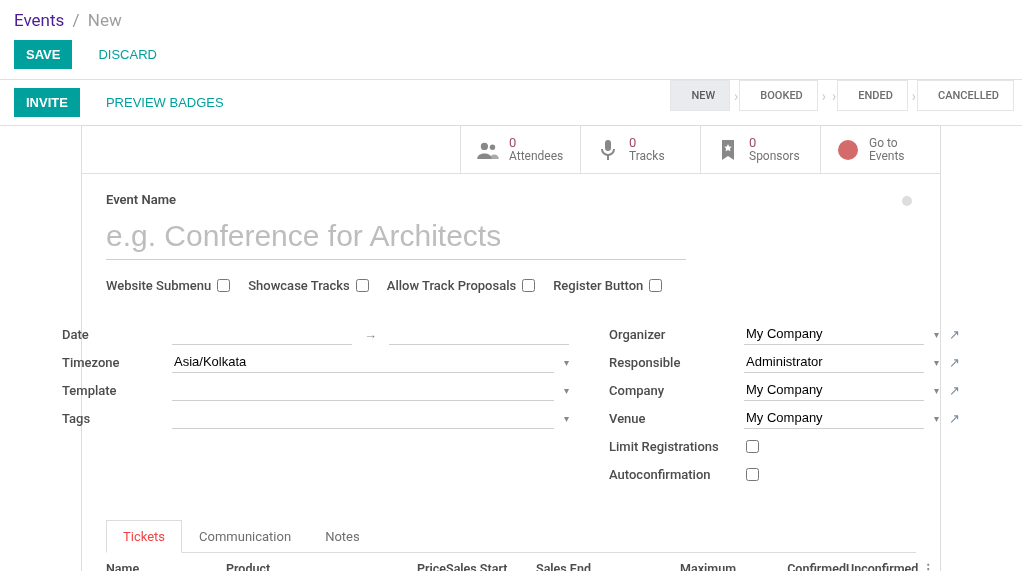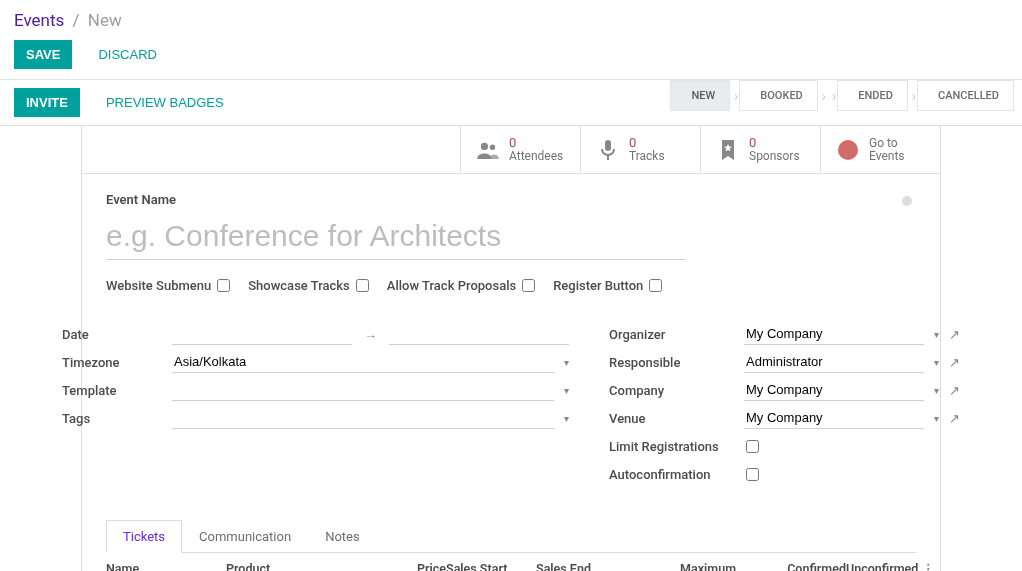--- a/index.html
+++ b/index.html
@@ -53,21 +53,21 @@
   .form-row .fl { width: 110px; font-size: 13px; color: #4c4c4c; font-weight:500;}
   .form-row .fv { flex: 1; display:flex; align-items:center; gap:6px;}
   .underline-input { border: none; border-bottom: 1px solid #cfcfcf; padding: 3px 2px; font-size: 13px; flex:1; background:transparent; outline:none;}
   .arrow-between { color:#888; padding:0 6px;}
   .caret { color:#888; font-size:10px; padding-left:4px; cursor:pointer;}
   .ext-icon { color:#7a8a99; font-size:13px; cursor:pointer; padding-left:4px;}
   .chkbox-alone { width:13px; height:13px; margin-left:2px;}
   
   .tabs { display: flex; border-bottom: 1px solid #dcdcdc; margin-top: 30px; }
   .tab { padding: 8px 16px; border: 1px solid transparent; cursor: pointer; color: #6e6e6e; font-size:13px; position:relative; top:1px;}
-  .tab.active { border: 1px solid #dcdcdc; border-bottom-color: #fff; background: #fff; color:#6d28d9;}
+  .tab.active { border: 1px solid #dcdcdc; border-bottom-color: #fff; background: #fff; color:#ef4444;}
   
   .table-head { display: grid; grid-template-columns: 120px 140px 80px 90px 90px 110px 110px 1fr 20px; padding: 8px 0; font-size: 12.5px; font-weight: 600; color:#4c4c4c; border-bottom:1px solid #eee;}
   .table-head .r { text-align: right; }
   
   svg { display:block; }
 </style>
 </head>
 <body>
 
 <div class="breadcrumb">

